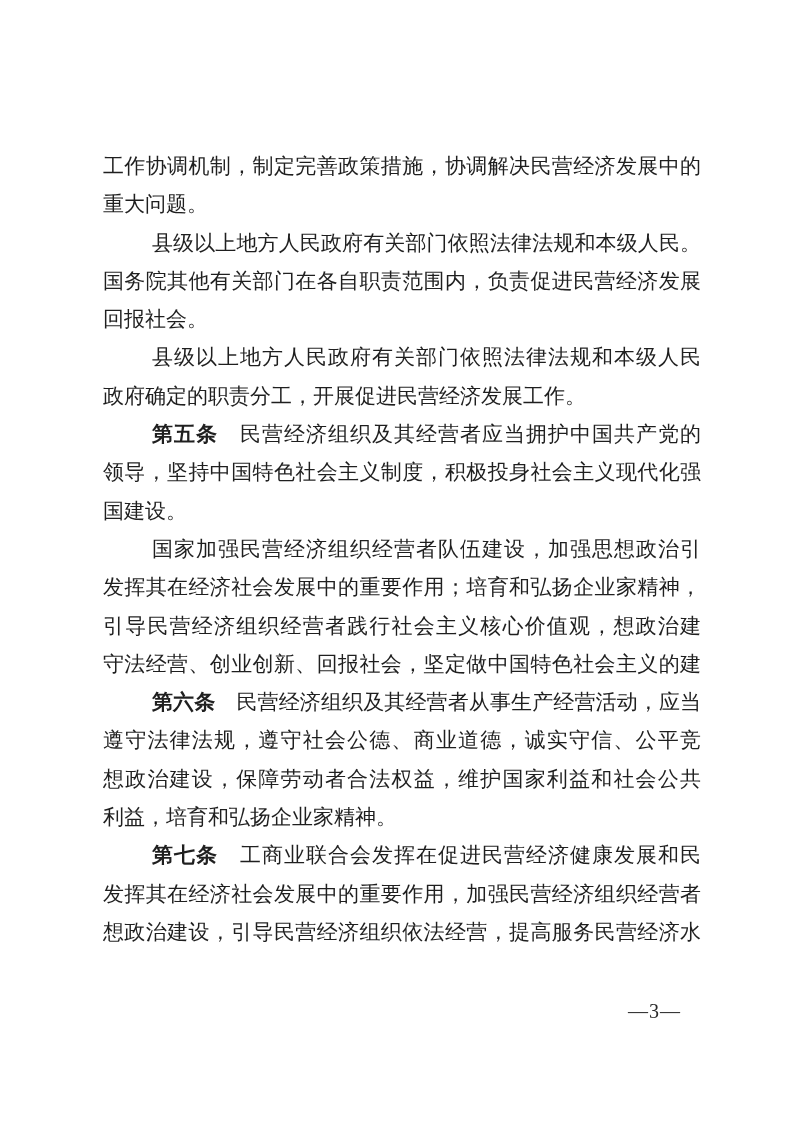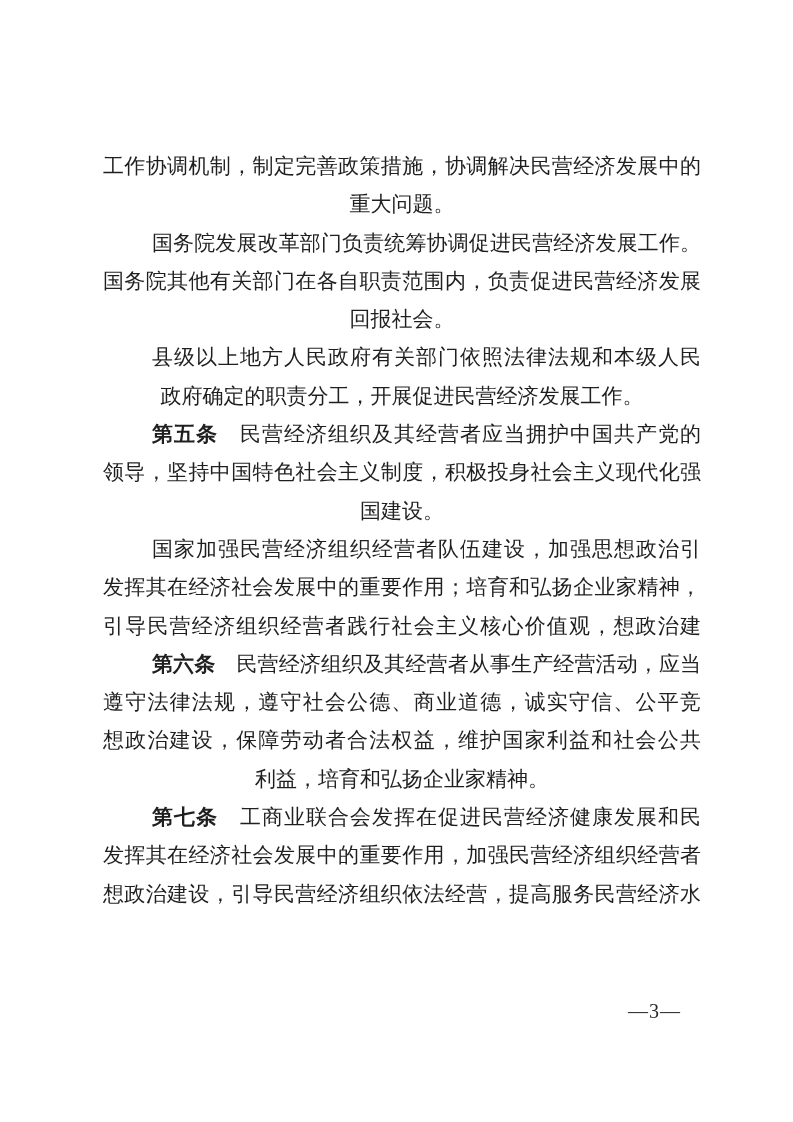--- a/index.html
+++ b/index.html
@@ -20,21 +20,21 @@
     position: absolute;
     left: 103px;
     top: 147px;
     width: 598px;
   }
   .line {
     height: 38.3px;
     line-height: 38.3px;
     font-size: 21px;
     color: var(--ink);
-    text-align: center;
+    text-align: left;
     white-space: normal;
     overflow: hidden;
   }
   .line.fill {
     text-align: justify;
     text-align-last: justify;
   }
   .line.indent {
     text-indent: 49px;
   }
@@ -52,31 +52,32 @@
     font-family: "Liberation Serif", serif;
   }
 </style>
 </head>
 <body>
 
 <div class="page">
   <div class="content">
       <div class="line fill">工作协调机制，制定完善政策措施，协调解决民营经济发展中的</div>
       <div class="line">重大问题。</div>
-      <div class="line fill indent">国务院发展改革部门负责统筹协调促进民营经济发展工作。</div>
+      <div class="line fill indent">县级以上地方人民政府有关部门依照法律法规和本级人民。</div>
       <div class="line fill">国务院其他有关部门在各自职责范围内，负责促进民营经济发展</div>
       <div class="line">回报社会。</div>
       <div class="line fill indent">县级以上地方人民政府有关部门依照法律法规和本级人民</div>
       <div class="line">政府确定的职责分工，开展促进民营经济发展工作。</div>
       <div class="line fill indent"><span class="article-no">第五条　</span>民营经济组织及其经营者应当拥护中国共产党的</div>
       <div class="line fill">领导，坚持中国特色社会主义制度，积极投身社会主义现代化强</div>
       <div class="line">国建设。</div>
       <div class="line fill indent">国家加强民营经济组织经营者队伍建设，加强思想政治引领，</div>
       <div class="line fill">发挥其在经济社会发展中的重要作用；培育和弘扬企业家精神，</div>
       <div class="line fill">引导民营经济组织经营者践行社会主义核心价值观，想政治建设、</div>
+      <div class="line fill">守法经营、创业创新、回报社会，坚定做中国特色社会主义的建</div>
       <div class="line fill indent"><span class="article-no">第六条　</span>民营经济组织及其经营者从事生产经营活动，应当</div>
       <div class="line fill">遵守法律法规，遵守社会公德、商业道德，诚实守信、公平竞争，</div>
       <div class="line fill">想政治建设，保障劳动者合法权益，维护国家利益和社会公共</div>
       <div class="line">利益，培育和弘扬企业家精神。</div>
       <div class="line fill indent"><span class="article-no">第七条　</span>工商业联合会发挥在促进民营经济健康发展和民</div>
       <div class="line fill">发挥其在经济社会发展中的重要作用，加强民营经济组织经营者思</div>
       <div class="line fill">想政治建设，引导民营经济组织依法经营，提高服务民营经济水</div>
     </div>
   <div class="footer">—3—</div>
 </div>

